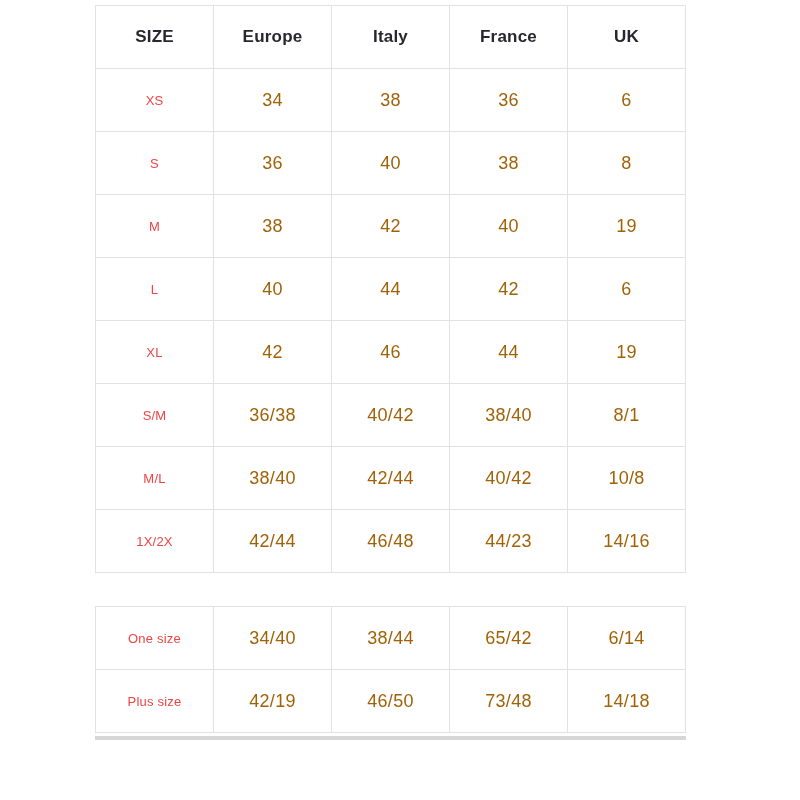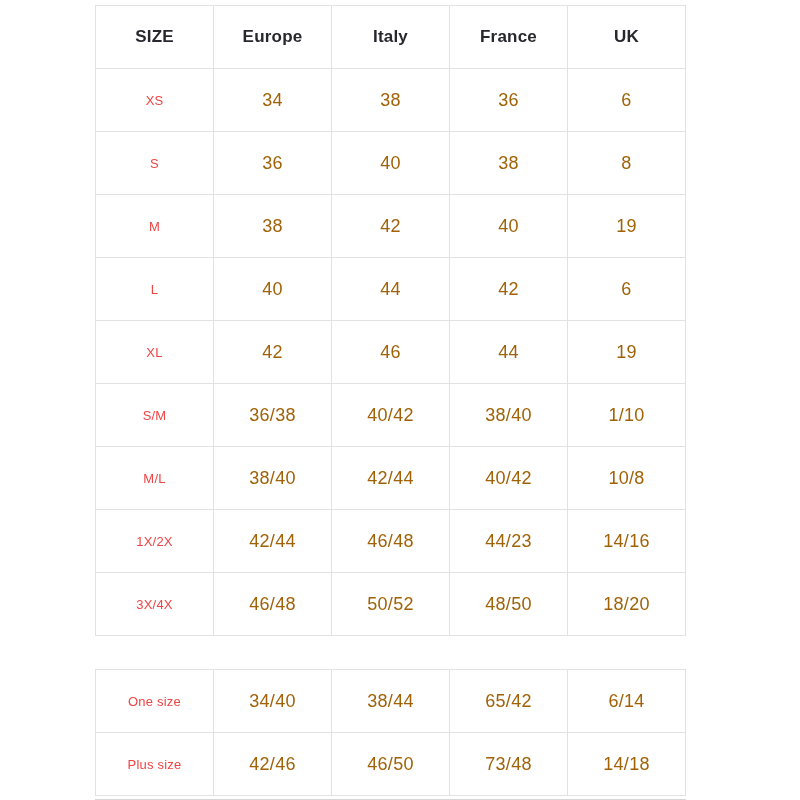--- a/index.html
+++ b/index.html
@@ -111,60 +111,53 @@
             <td class="cell-value">42</td>
             <td class="cell-value">46</td>
             <td class="cell-value">44</td>
             <td class="cell-value">19</td>
           </tr>
           <tr>
             <td class="row-label">S/M</td>
             <td class="cell-value">36/38</td>
             <td class="cell-value">40/42</td>
             <td class="cell-value">38/40</td>
-            <td class="cell-value">1/10</td>
+            <td class="cell-value">8/1</td>
           </tr>
           <tr>
             <td class="row-label">M/L</td>
             <td class="cell-value">38/40</td>
             <td class="cell-value">42/44</td>
             <td class="cell-value">40/42</td>
             <td class="cell-value">10/8</td>
           </tr>
           <tr>
             <td class="row-label">1X/2X</td>
             <td class="cell-value">42/44</td>
             <td class="cell-value">46/48</td>
             <td class="cell-value">44/23</td>
             <td class="cell-value">14/16</td>
-          </tr>
-          <tr>
-            <td class="row-label">3X/4X</td>
-            <td class="cell-value">46/48</td>
-            <td class="cell-value">50/52</td>
-            <td class="cell-value">48/50</td>
-            <td class="cell-value">18/20</td>
           </tr>
         </tbody>
     </table>
 
     <div class="table-gap"></div>
 
     <table class="size-table">
       <tbody id="t2-body">
           <tr>
             <td class="row-label">One size</td>
             <td class="cell-value">34/40</td>
             <td class="cell-value">38/44</td>
             <td class="cell-value">65/42</td>
             <td class="cell-value">6/14</td>
           </tr>
           <tr>
             <td class="row-label">Plus size</td>
-            <td class="cell-value">42/46</td>
+            <td class="cell-value">42/19</td>
             <td class="cell-value">46/50</td>
             <td class="cell-value">73/48</td>
             <td class="cell-value">14/18</td>
           </tr>
         </tbody>
     </table>
 
     <div class="bottom-strip"></div>
 
   </div>

